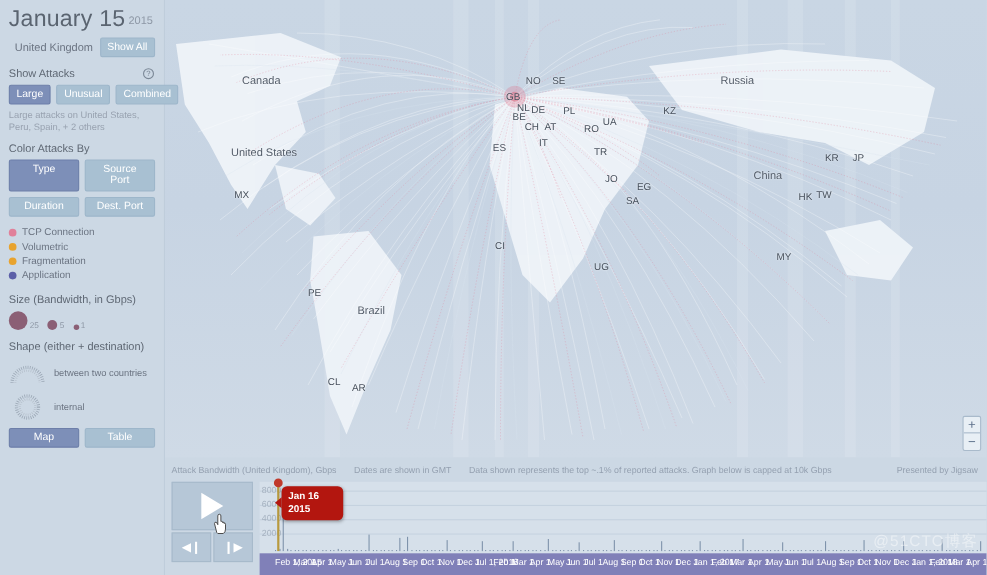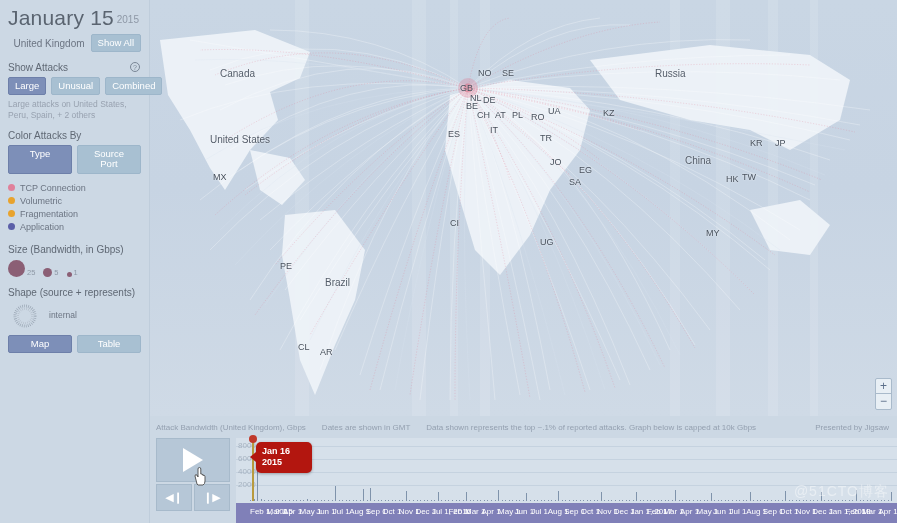--- a/index.html
+++ b/index.html
@@ -323,26 +323,26 @@
         <div class="country-label" style="left: 148px; top: 342px;">CL</div>
         <div class="country-label" style="left: 170px; top: 347px;">AR</div>
         <div class="country-label" style="left: 328px; top: 68px;">NO</div>
         <div class="country-label" style="left: 352px; top: 68px;">SE</div>
         <div class="country-label" style="left: 310px; top: 83px;">GB</div>
         <div class="country-label" style="left: 320px; top: 93px;">NL</div>
         <div class="country-label" style="left: 316px; top: 101px;">BE</div>
         <div class="country-label" style="left: 333px; top: 95px;">DE</div>
         <div class="country-label" style="left: 327px; top: 110px;">CH</div>
         <div class="country-label" style="left: 345px; top: 110px;">AT</div>
-        <div class="country-label" style="left: 362px; top: 110px;">PL</div>
+        <div class="country-label" style="left: 362px; top: 96px;">PL</div>
         <div class="country-label" style="left: 381px; top: 112px;">RO</div>
         <div class="country-label" style="left: 398px; top: 106px;">UA</div>
         <div class="country-label" style="left: 298px; top: 129px;">ES</div>
         <div class="country-label" style="left: 340px; top: 125px;">IT</div>
-        <div class="country-label" style="left: 453px; top: 108px;">KZ</div>
+        <div class="country-label" style="left: 453px; top: 96px;">KZ</div>
         <div class="country-label" style="left: 390px; top: 133px;">TR</div>
         <div class="country-label" style="left: 385px; top: 165px; padding-left: 44px;">EG</div>
         <div class="country-label" style="left: 400px; top: 157px;">JO</div>
         <div class="country-label" style="left: 419px; top: 177px;">SA</div>
         <div class="country-label big" style="left: 505px; top: 68px;">Russia</div>
         <div class="country-label big" style="left: 535px; top: 155px;">China</div>
         <div class="country-label" style="left: 600px; top: 138px;">KR</div>
         <div class="country-label" style="left: 625px; top: 138px;">JP</div>
         <div class="country-label" style="left: 576px; top: 174px;">HK</div>
         <div class="country-label" style="left: 592px; top: 172px;">TW</div>
@@ -377,20 +377,24 @@
       <span class="btn active">Large</span>
       <span class="btn">Unusual</span>
       <span class="btn">Combined</span>
     </div>
     <div class="note">Large attacks on United States, Peru, Spain, + 2 others</div>
 
     <div class="section-head">Color Attacks By</div>
     <div class="btn-row">
       <span class="btn active">Type</span>
       <span class="btn">Source Port</span>
+    </div>
+    <div class="btn-row" style="margin-top:5px">
+      <span class="btn">Duration</span>
+      <span class="btn">Dest. Port</span>
     </div>
 
     <div style="margin-top:9px">
       <div class="legend-item">
         <span class="legend-dot" style="background:#e0809a"></span>
         <span>TCP Connection</span>
       </div>
       <div class="legend-item">
         <span class="legend-dot" style="background:#e8a32e"></span>
         <span>Volumetric</span>
@@ -414,22 +418,29 @@
       <span class="sz" style="margin-left:5px">
         <span class="cir" style="width:9px;height:9px"></span>
         <span class="lbl">5</span>
       </span>
       <span class="sz" style="margin-left:5px">
         <span class="cir" style="width:5px;height:5px"></span>
         <span class="lbl">1</span>
       </span>
     </div>
 
-    <div class="section-head" style="margin-top:10px">Shape (source + represents)</div>
-
+    <div class="section-head" style="margin-top:10px">Shape (either + destination)</div>
+
+    <div class="shape-item">
+      <svg class="shape-gfx" viewBox="0 0 34 26">
+        <path d="M3,22 A14,14 0 0 1 31,22" fill="none" stroke="#9aa6b4" stroke-width="3" stroke-dasharray="0.7 1.3"></path>
+        <path d="M6,22 A11,11 0 0 1 28,22" fill="none" stroke="#b6c0cc" stroke-width="2" stroke-dasharray="0.7 1.3"></path>
+      </svg>
+      <span class="txt">between two countries</span>
+    </div>
 
     <div class="shape-item">
       <svg class="shape-gfx" viewBox="0 0 34 26">
         <circle cx="17" cy="13" r="10" fill="none" stroke="#9aa6b4" stroke-width="3" stroke-dasharray="0.7 1.3"></circle>
         <circle cx="17" cy="13" r="7" fill="none" stroke="#b6c0cc" stroke-width="2" stroke-dasharray="0.7 1.3"></circle>
       </svg>
       <span class="txt">internal</span>
     </div>
 
 

